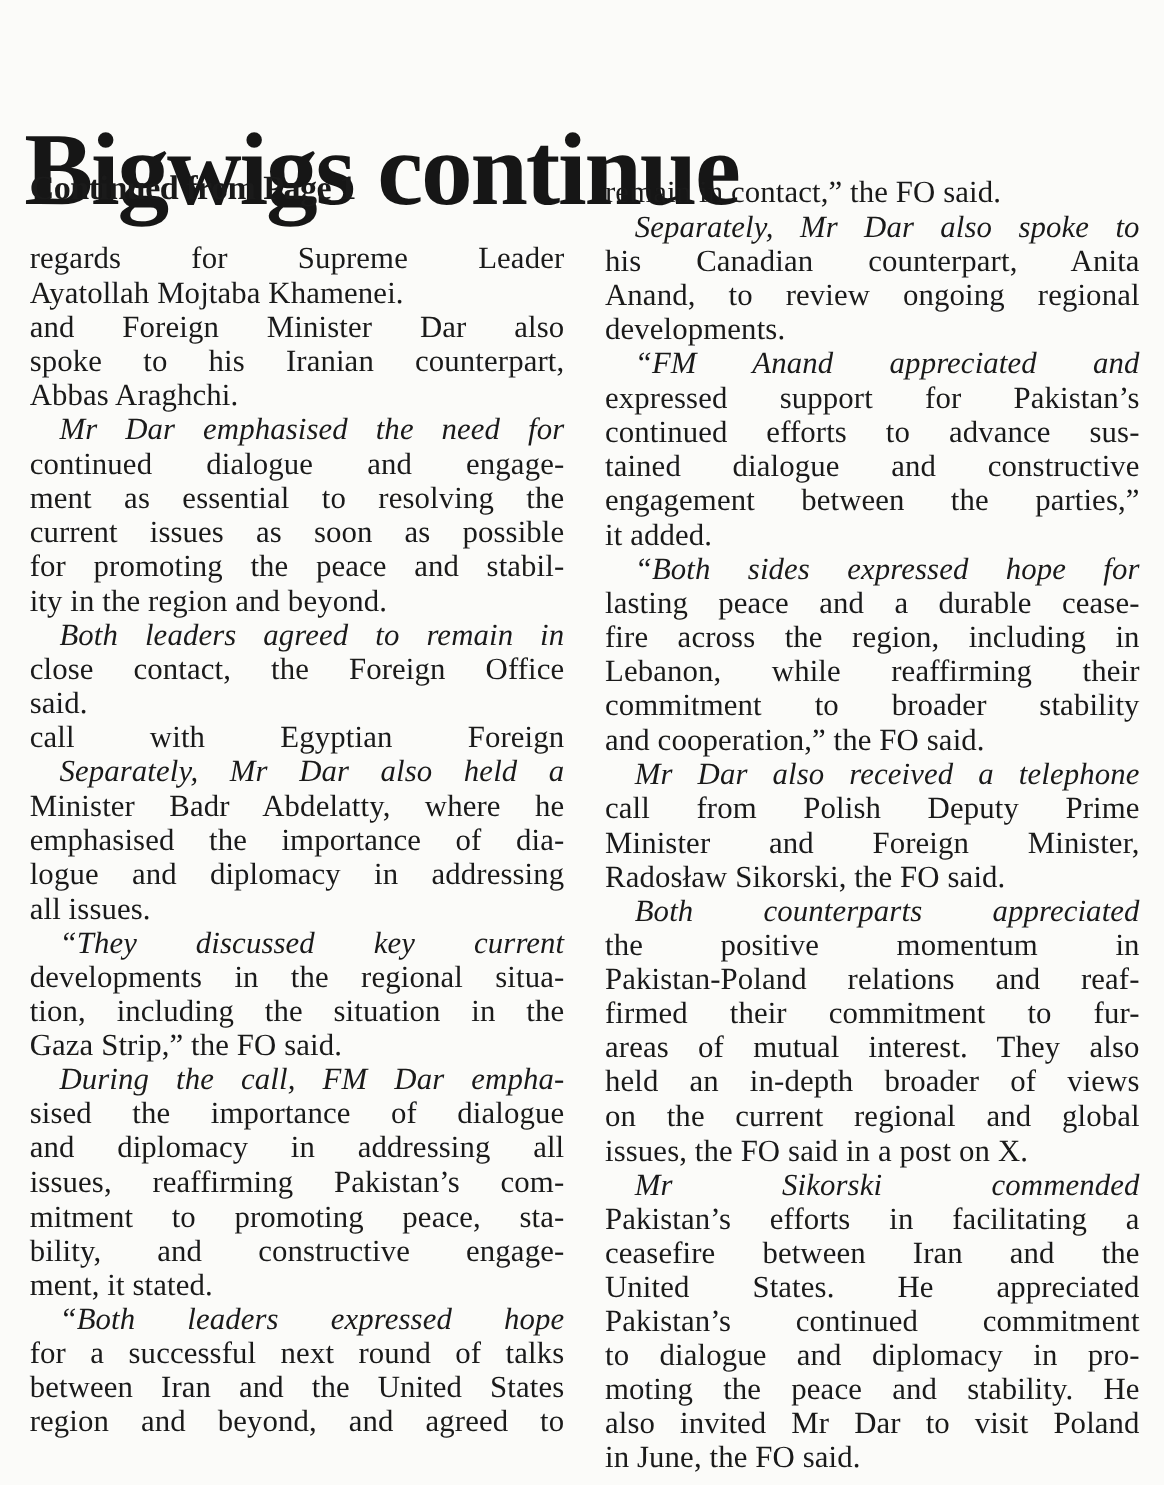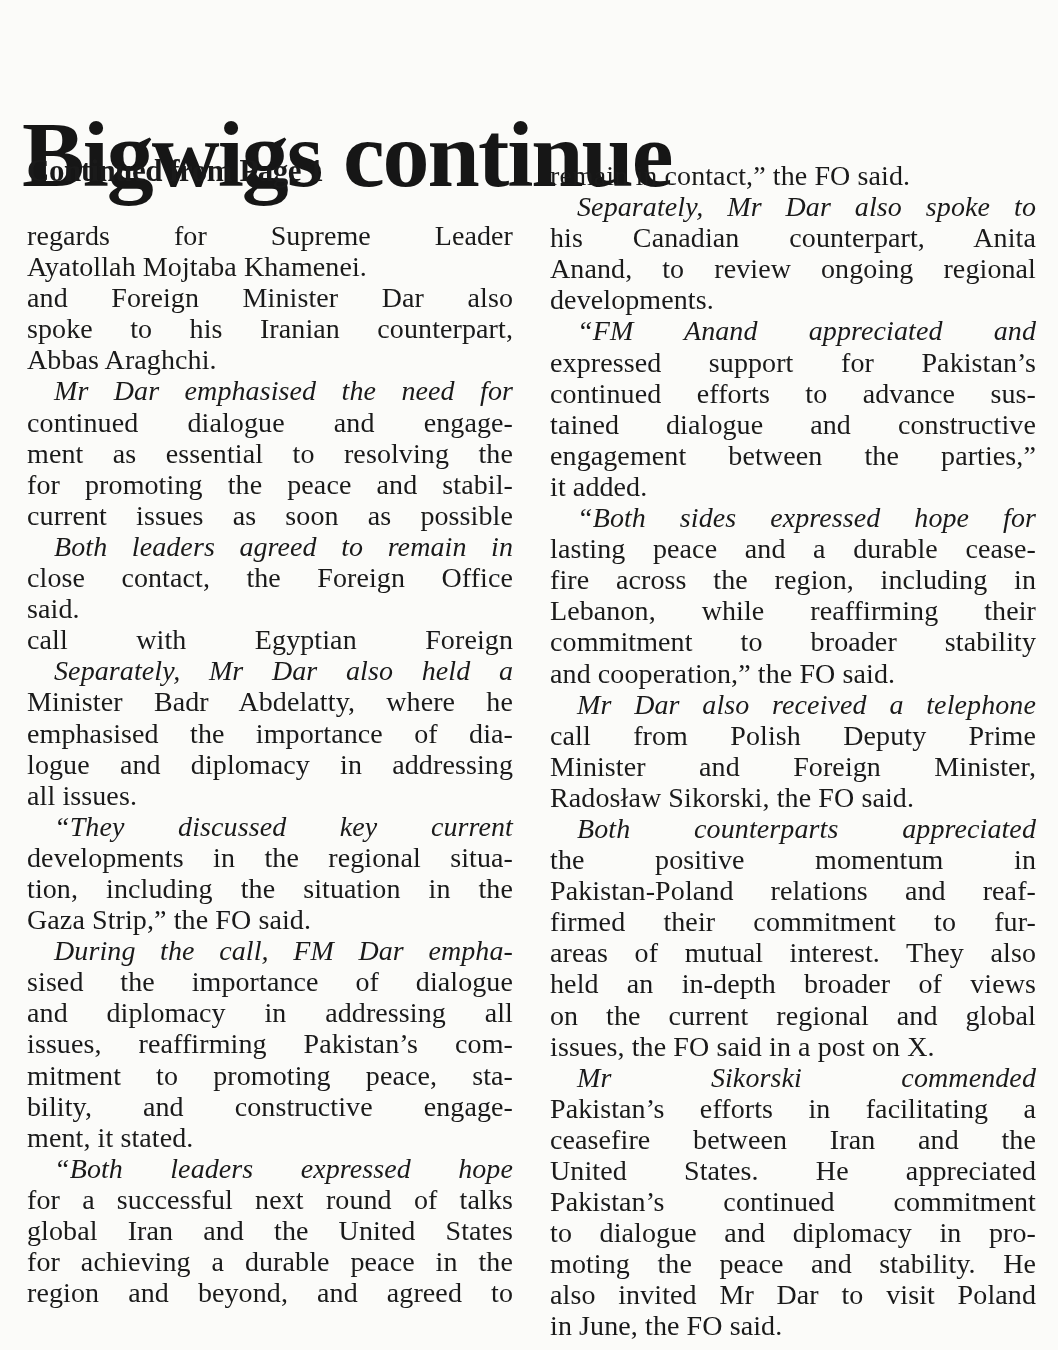--- a/index.html
+++ b/index.html
@@ -47,22 +47,23 @@
 
   <div class="col col-left">
       <div class="line just">regards for Supreme Leader</div>
       <div class="line">Ayatollah Mojtaba Khamenei.</div>
       <div class="line just">and Foreign Minister Dar also</div>
       <div class="line just">spoke to his Iranian counterpart,</div>
       <div class="line">Abbas Araghchi.</div>
       <div class="line just ind">Mr Dar emphasised the need for</div>
       <div class="line just">continued dialogue and engage-</div>
       <div class="line just">ment as essential to resolving the</div>
+      <div class="line just">current issues as soon as possible</div>
       <div class="line just">for promoting the peace and stabil-</div>
-      <div class="line just">current issues as soon as possible</div>
+      <div class="line">ity in the region and beyond.</div>
       <div class="line just ind">Both leaders agreed to remain in</div>
       <div class="line just">close contact, the Foreign Office</div>
       <div class="line">said.</div>
       <div class="line just">call with Egyptian Foreign</div>
       <div class="line just ind">Separately, Mr Dar also held a</div>
       <div class="line just">Minister Badr Abdelatty, where he</div>
       <div class="line just">emphasised the importance of dia-</div>
       <div class="line just">logue and diplomacy in addressing</div>
       <div class="line">all issues.</div>
       <div class="line just ind">“They discussed key current</div>
@@ -71,22 +72,21 @@
       <div class="line">Gaza Strip,” the FO said.</div>
       <div class="line just ind">During the call, FM Dar empha-</div>
       <div class="line just">sised the importance of dialogue</div>
       <div class="line just">and diplomacy in addressing all</div>
       <div class="line just">issues, reaffirming Pakistan’s com-</div>
       <div class="line just">mitment to promoting peace, sta-</div>
       <div class="line just">bility, and constructive engage-</div>
       <div class="line">ment, it stated.</div>
       <div class="line just ind">“Both leaders expressed hope</div>
       <div class="line just">for a successful next round of talks</div>
-      <div class="line just">global Iran and the United States</div>
-      <div class="line just">for achieving a durable peace in the</div>
+      <div class="line just">between Iran and the United States</div>
       <div class="line just">region and beyond, and agreed to</div>
     </div>
 
   <div class="col col-right">
       <div class="line">remain in contact,” the FO said.</div>
       <div class="line just ind">Separately, Mr Dar also spoke to</div>
       <div class="line just">his Canadian counterpart, Anita</div>
       <div class="line just">Anand, to review ongoing regional</div>
       <div class="line">developments.</div>
       <div class="line just ind">“FM Anand appreciated and</div>

